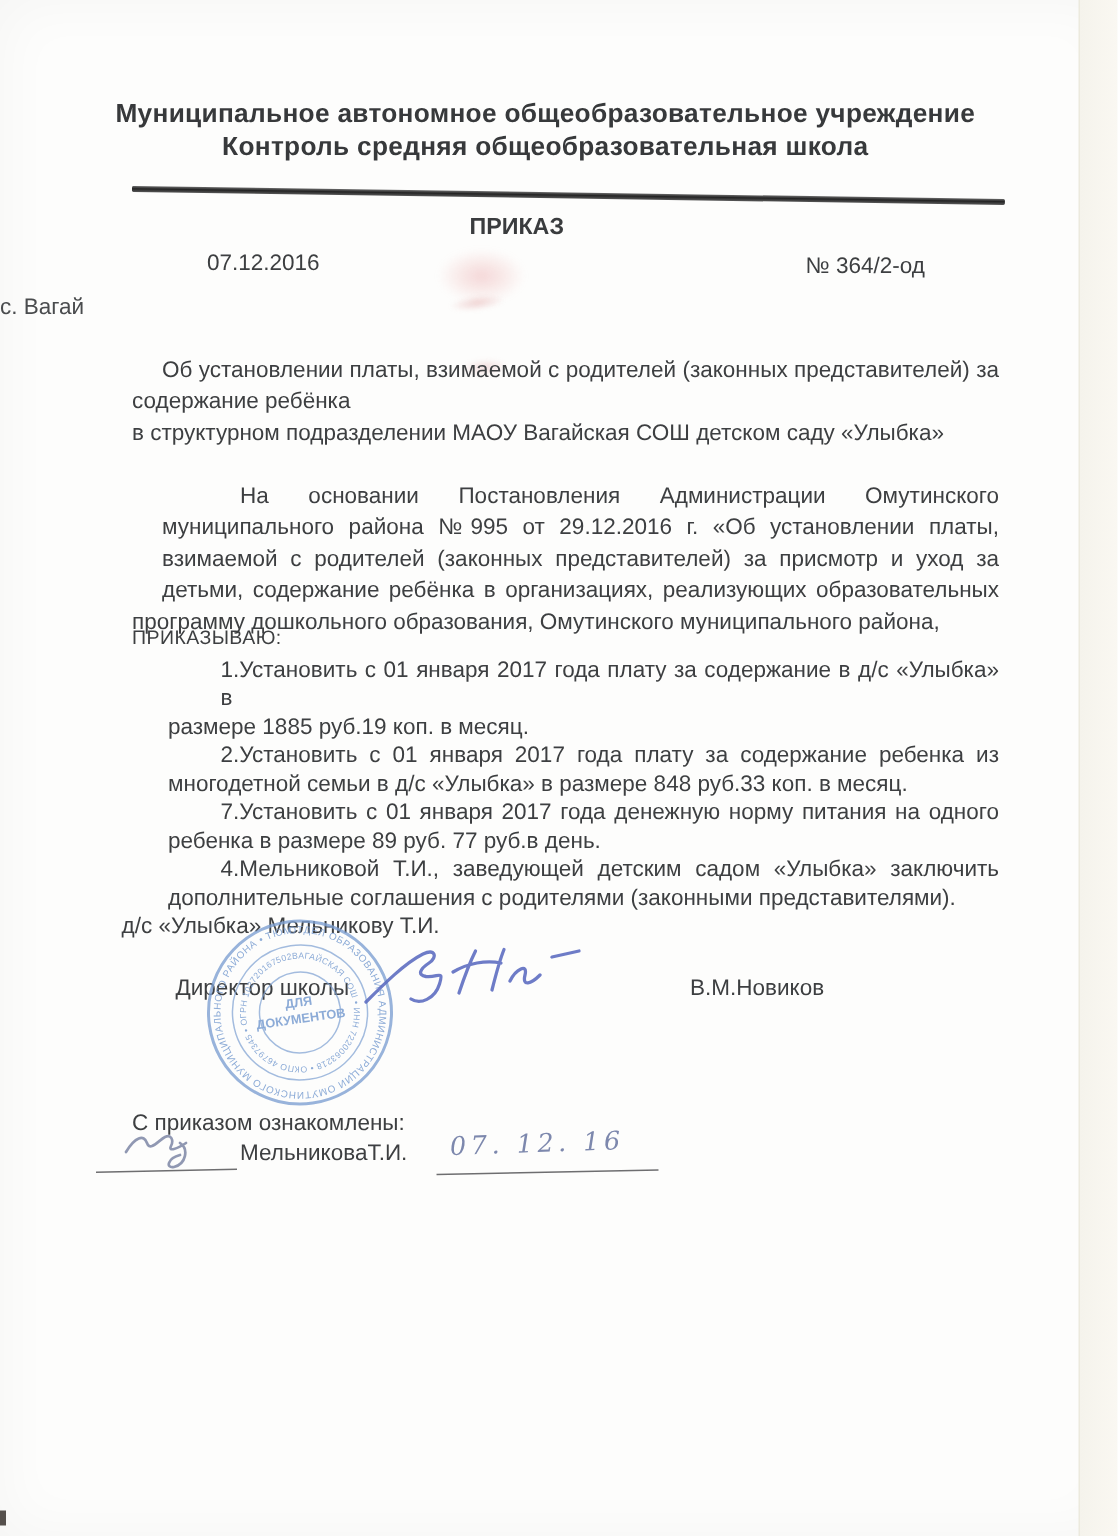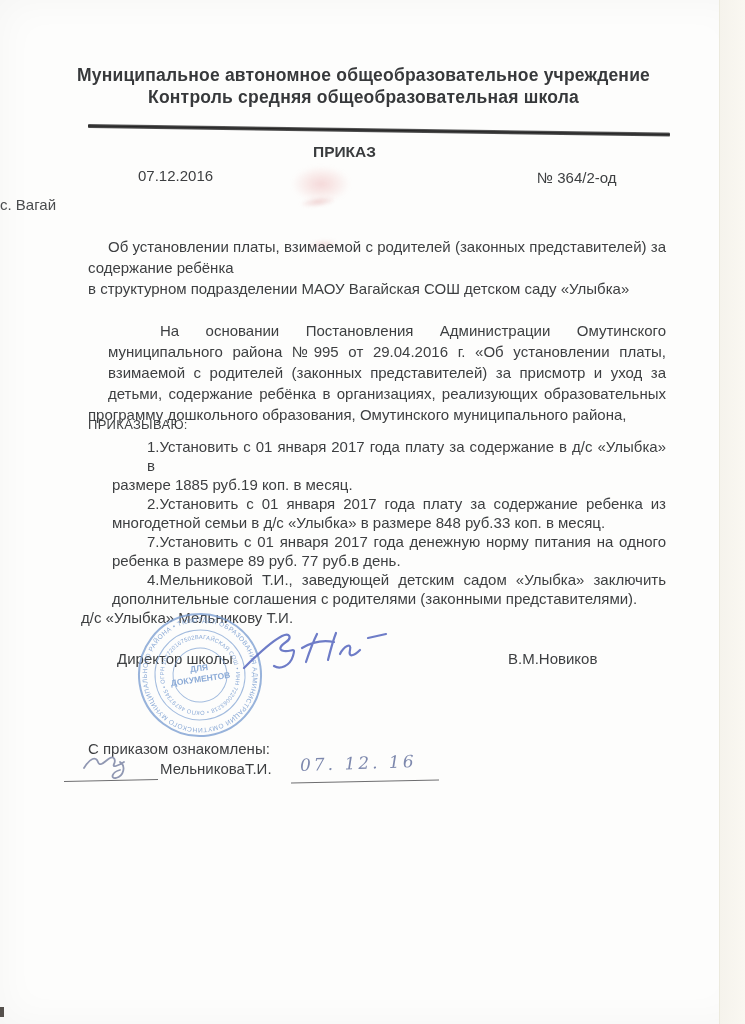--- a/index.html
+++ b/index.html
@@ -38,21 +38,21 @@
   .jst{text-align:justify;text-align-last:justify;margin-left:20px;}
   .subject{top:236px;}
   .preamble{top:320px;}
   .preamble .l1{padding-left:52px;}
   .order-heading{position:absolute;left:88px;top:417px;font-size:13px;letter-spacing:.3px;}
   .items{top:437px;line-height:19px;}
   .ind1{padding-left:39px;}
   .ind2{padding-left:24px;}
   .ind0{margin-left:-7px;}
   .director-label{position:absolute;left:117px;top:650px;font-size:15px;}
-  .director-name{position:absolute;left:460px;top:650px;font-size:15px;margin-left:48px;}
+  .director-name{position:absolute;left:460px;top:650px;font-size:15px;}
   .ack-label{position:absolute;left:88px;top:740px;font-size:15px;}
   .ack-name{position:absolute;left:160px;top:760px;font-size:15px;}
   .ack-date{position:absolute;left:300px;top:753px;font-size:17px;
     font-family:"DejaVu Serif",serif;font-style:italic;letter-spacing:3px;
     color:#7d88ad;transform:rotate(-2deg);}
   .uline{position:absolute;height:0;border-top:1.6px solid #6e6e70;}
   .u1{left:64px;top:780px;width:94px;transform:rotate(-1.2deg);}
   .u2{left:291px;top:781px;width:148px;transform:rotate(-1.2deg);}
   
   .stamp{position:absolute;left:136px;top:611px;width:128px;height:128px;
@@ -83,21 +83,21 @@
   <div class="doc-place">с. Вагай</div>
 
   <div class="block subject">
     <span class="line jst">Об установлении платы, взимаемой  с родителей (законных представителей) за</span>
     <span class="line">содержание  ребёнка</span>
     <span class="line">в структурном подразделении МАОУ Вагайская СОШ детском саду «Улыбка»</span>
   </div>
 
   <div class="block preamble">
     <span class="line jst l1">На основании Постановления Администрации Омутинского</span>
-    <span class="line jst">муниципального района №995 от 29.04.2016 г. «Об установлении  платы,</span>
+    <span class="line jst">муниципального района №995 от 29.12.2016 г. «Об установлении  платы,</span>
     <span class="line jst">взимаемой с родителей (законных представителей) за присмотр и уход за</span>
     <span class="line jst">детьми, содержание  ребёнка в организациях, реализующих  образовательных</span>
     <span class="line">программу  дошкольного образования, Омутинского муниципального  района,</span>
   </div>
 
   <div class="order-heading">ПРИКАЗЫВАЮ:</div>
 
   <div class="block items">
     <span class="line jst ind1">1.Установить с 01 января 2017 года плату  за содержание  в д/с «Улыбка» в</span>
     <span class="line ind2">размере  1885 руб.19 коп. в месяц.</span>

